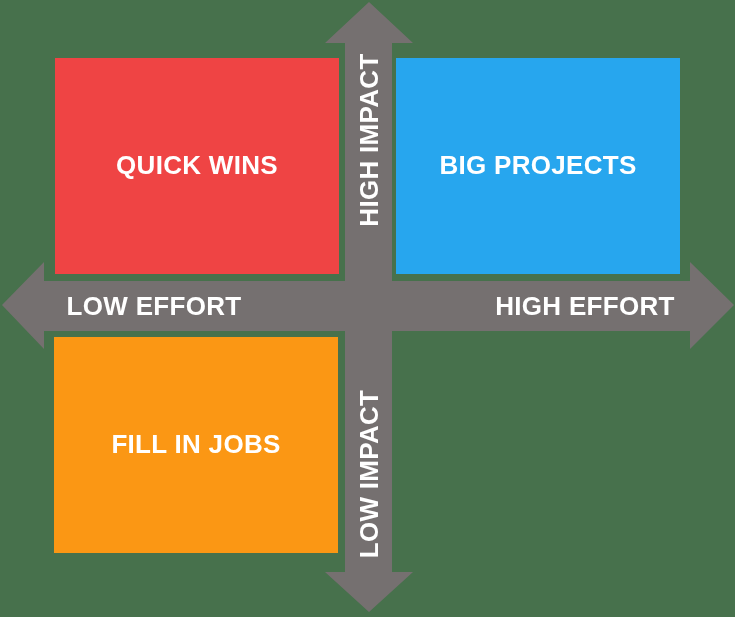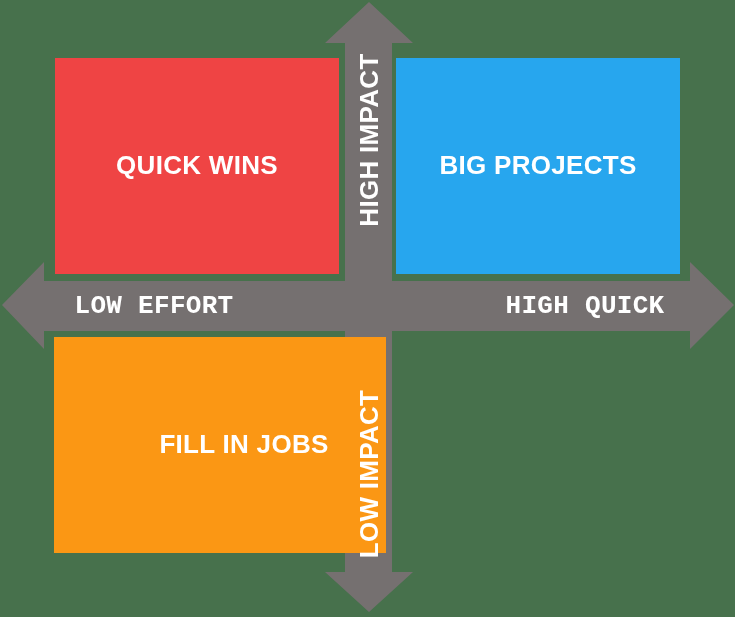--- a/index.html
+++ b/index.html
@@ -38,33 +38,33 @@
     text-align: center;
     color: #FFFFFF;
     font-size: 26px;
     font-weight: bold;
     line-height: 1.15;
     letter-spacing: 0.3px;
     user-select: none;
   }
   .q-tl { left: 55px;  top: 58px;  width: 284px; height: 216px; }
   .q-tr { left: 396px; top: 58px;  width: 284px; height: 216px; align-items: center; }
-  .q-bl { left: 54px;  top: 337px; width: 284px; height: 216px; padding-left: 48px; }
+  .q-bl { left: 54px;  top: 337px; width: 284px; height: 216px; }
   .q-br { left: 396px; top: 337px; width: 284px; height: 217px; }
 
   .axis-label {
     position: absolute;
     color: #FFFFFF;
     font-size: 26px;
     font-weight: bold;
     letter-spacing: 0.3px;
     white-space: nowrap;
     user-select: none;
   }
-  .axis-h { transform: translate(-50%, -50%); font-family: Liberation Mono, monospace; }
+  .axis-h { transform: translate(-50%, -50%); }
   .axis-v { transform: translate(-50%, -50%) rotate(-90deg); }
   .axis-low-effort  { left: 154px; top: 306px; }
   .axis-high-effort { left: 585px; top: 306px; }
   .axis-high-impact { left: 369px; top: 140px; }
   .axis-low-impact  { left: 369px; top: 474px; }
 </style>
 </head>
 <body>
 
 <div class="canvas">
@@ -82,19 +82,19 @@
     <span class="quadrant-label">BIG PROJECTS</span>
   </div>
 
   <div class="quadrant q-bl" style="background-color: rgb(251, 151, 20);">
     <span class="quadrant-label">FILL IN JOBS</span>
   </div>
 
 
   <div class="axis-label axis-h axis-low-effort">LOW EFFORT</div>
 
-  <div class="axis-label axis-h axis-high-effort">HIGH QUICK</div>
+  <div class="axis-label axis-h axis-high-effort">HIGH EFFORT</div>
 
   <div class="axis-label axis-v axis-high-impact">HIGH IMPACT</div>
 
   <div class="axis-label axis-v axis-low-impact">LOW IMPACT</div>
 
 </div>
 
 </body></html>

